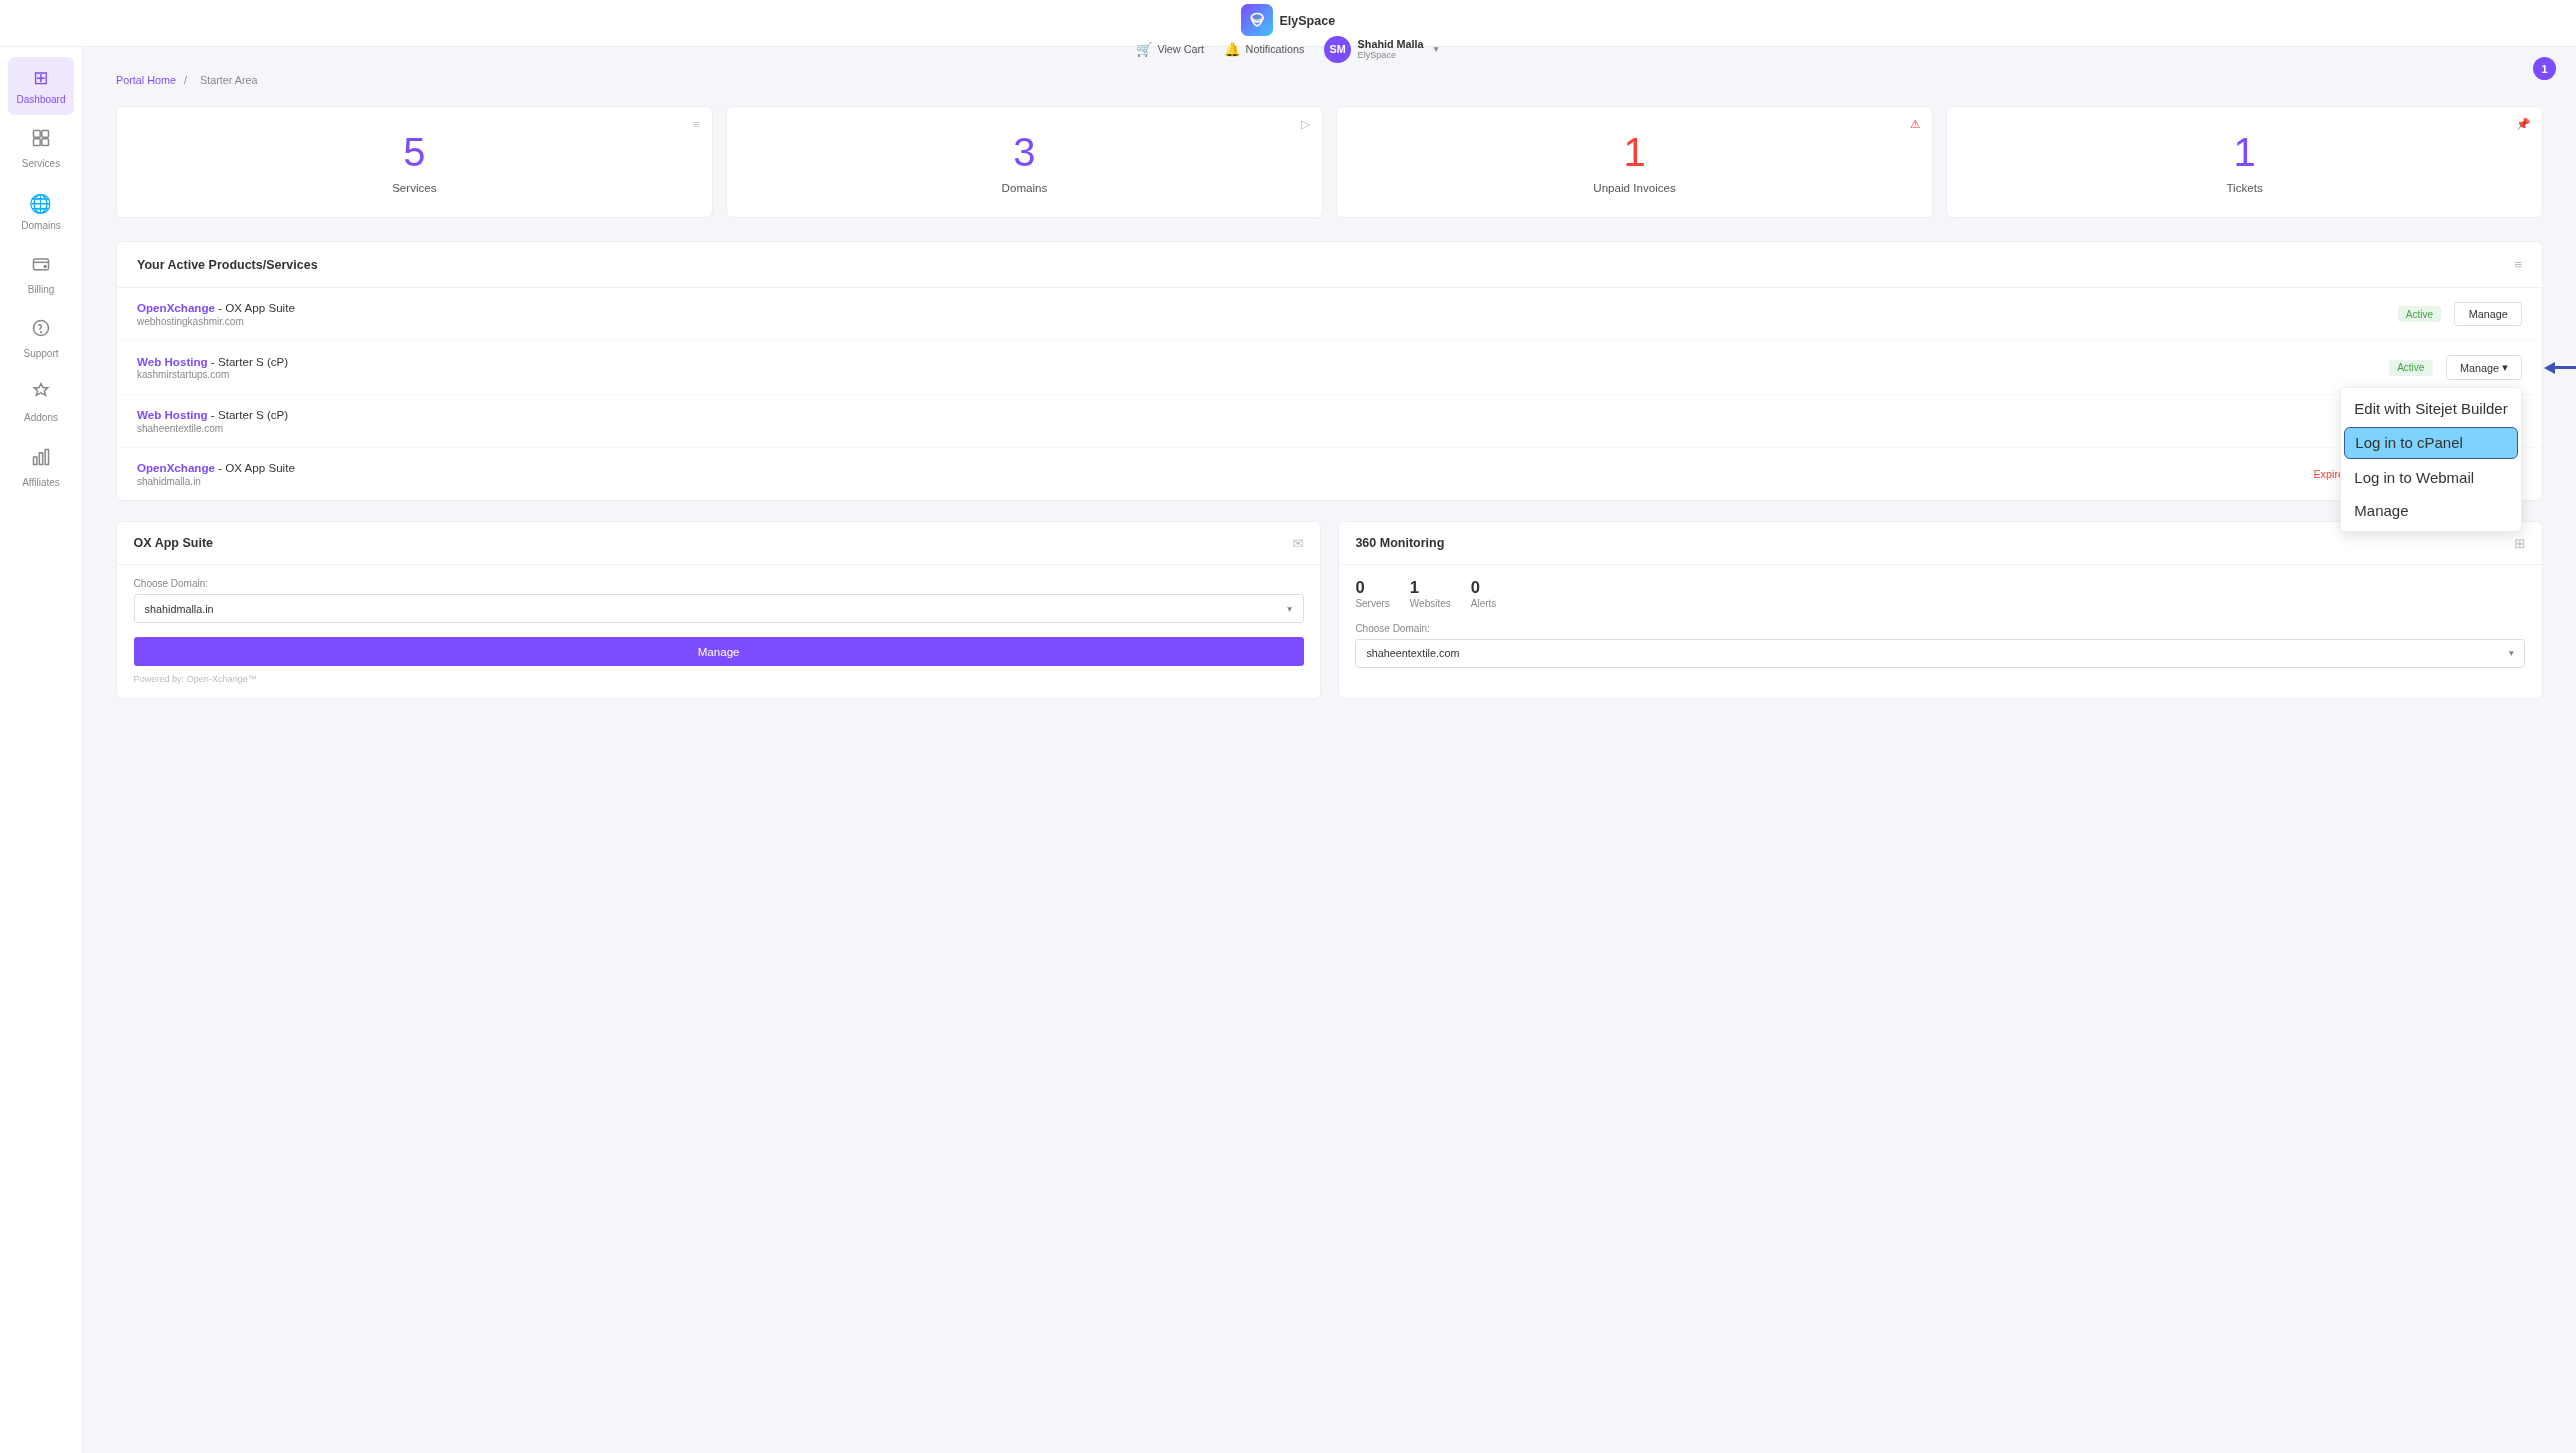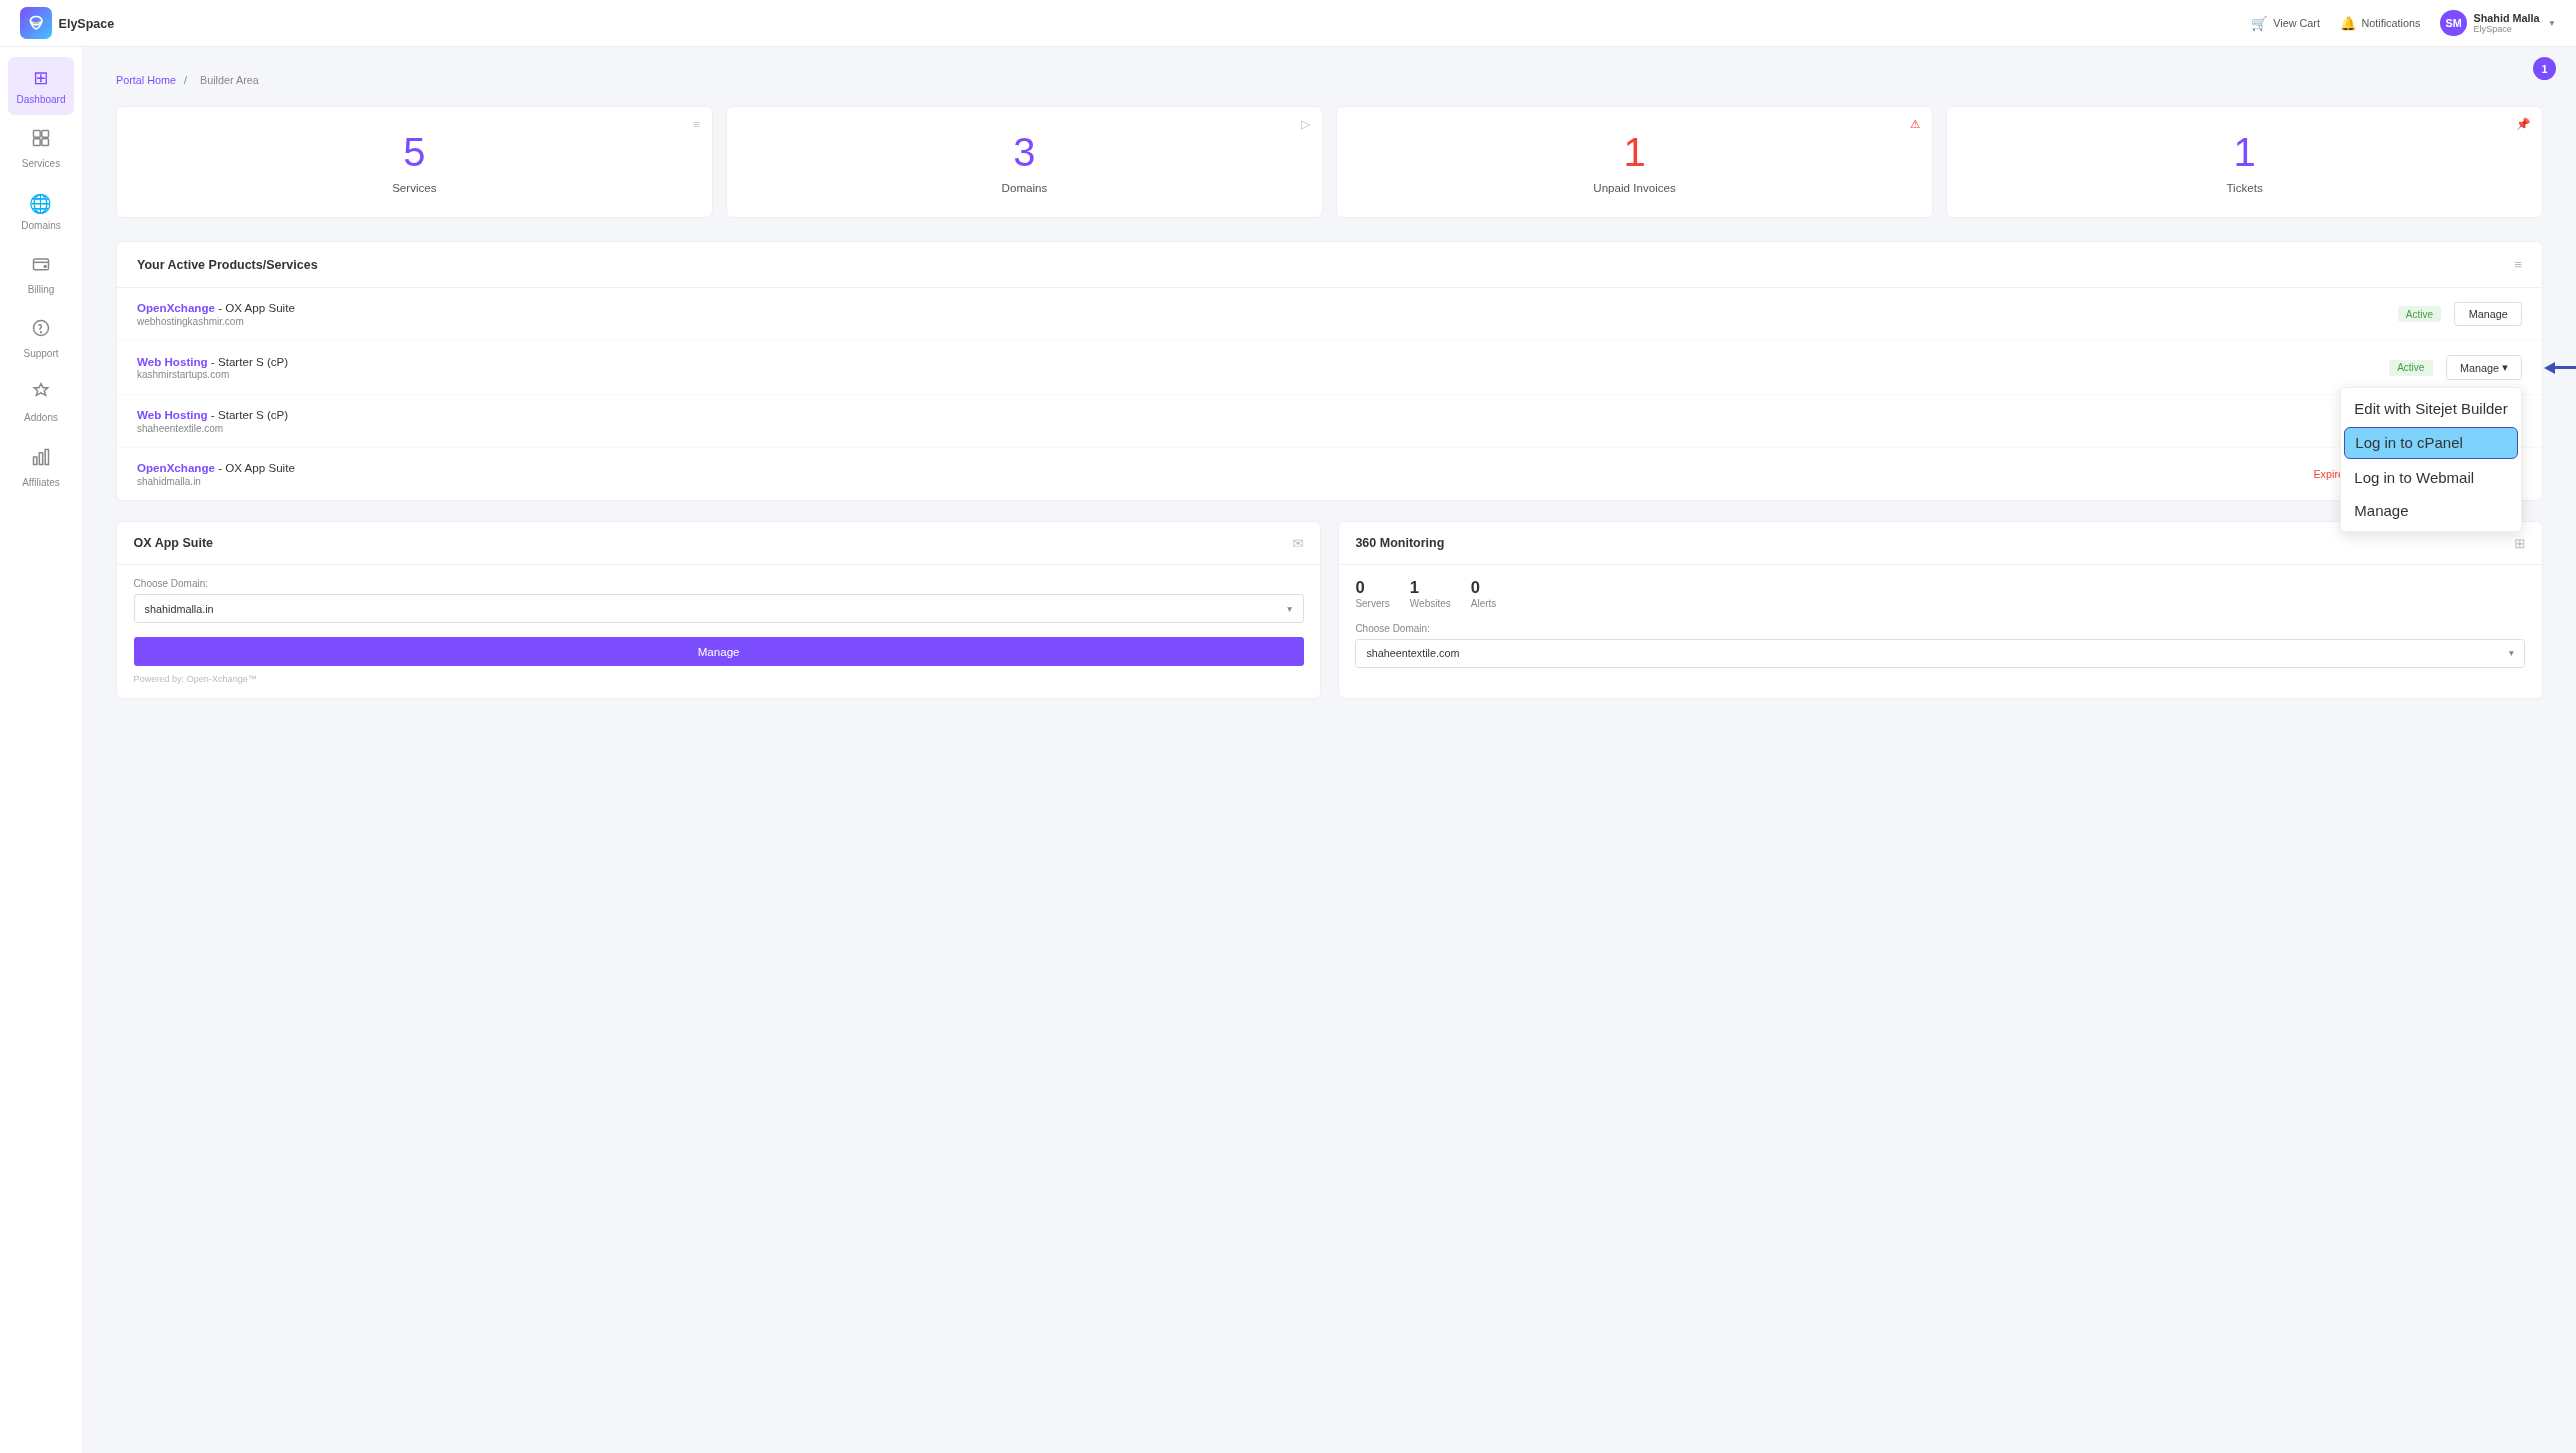--- a/index.html
+++ b/index.html
@@ -8,20 +8,21 @@
       background: #fff;
       border-bottom: 0.8px solid #eee;
       height: 47px;
       display: flex;
       align-items: center;
       padding: 4px 20px;
       justify-content: space-between;
       position: fixed;
       top: 0; left: 0; right: 0;
       z-index: 100;
+      flex-direction: column;
     }
     .top-bar-left { display: flex; align-items: center; gap: 6.6px; }
     .logo-icon {
       width: 32px; height: 32px;
       background: linear-gradient(135deg, #7c4dff, #40c4ff);
       border-radius: 6.6px;
       display: flex; align-items: center; justify-content: center;
       color: #fff; font-size: 15px; font-weight: bold;
     }
     .logo-text { font-weight: 700; font-size: 12.5px; color: #333; }
@@ -351,21 +352,21 @@
       </svg>
     </div>
     <span>Affiliates</span>
   </div>
 </div>
 
 <div class="main-content">
   <div class="breadcrumb">
     <a href="#">Portal Home</a>
     <span>/</span>
-    <span>Builder Area</span>
+    <span>Starter Area</span>
   </div>
 
   <div class="stats-row">
     <div class="stat-card">
       <span class="stat-card-icon">≡</span>
       <div class="stat-number purple">5</div>
       <div class="stat-label">Services</div>
     </div>
     <div class="stat-card">
       <span class="stat-card-icon">▷</span>

